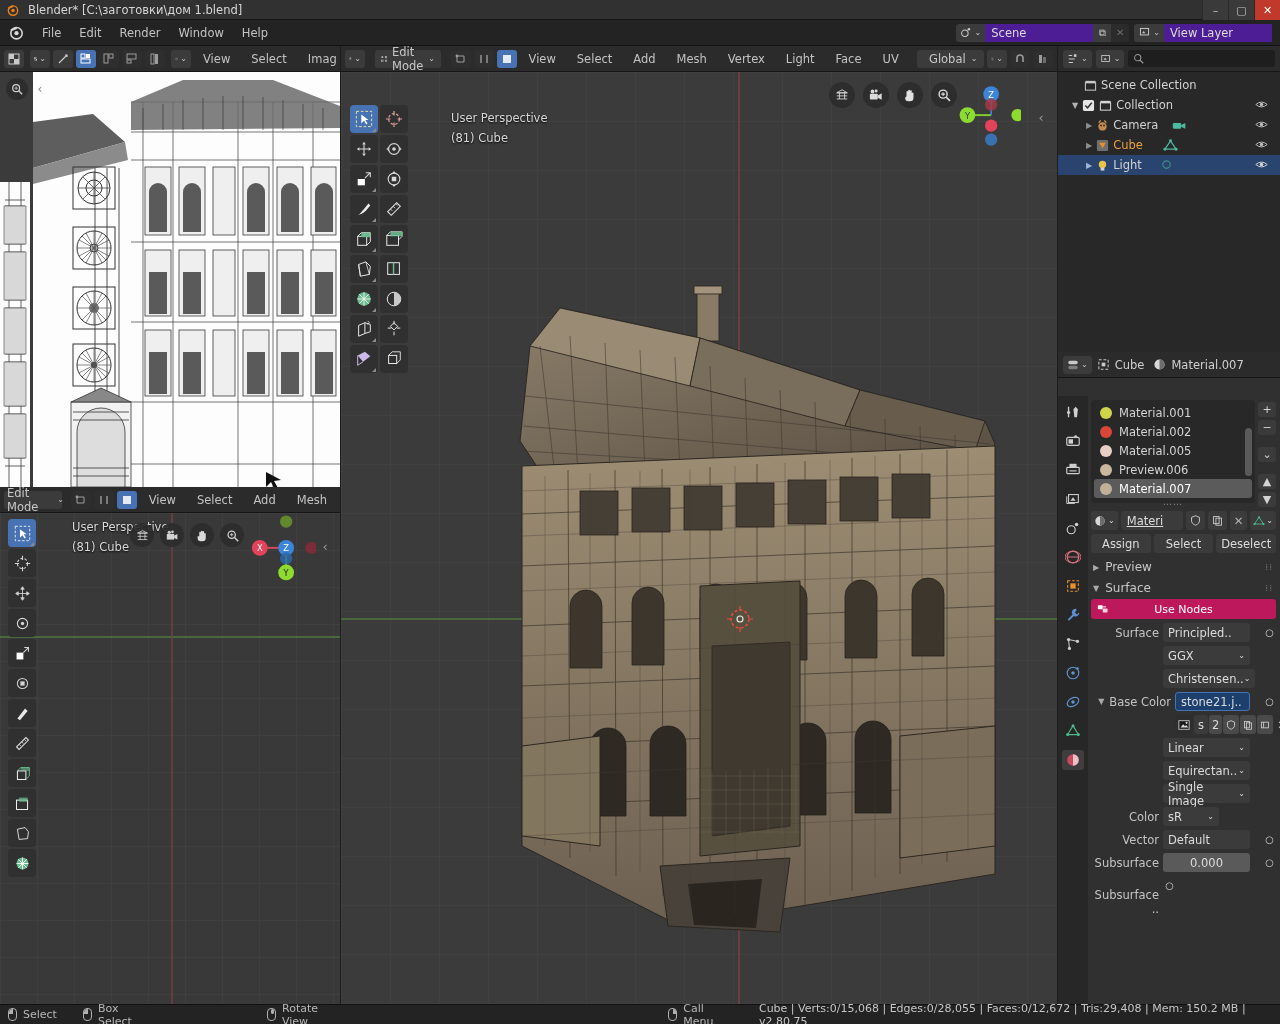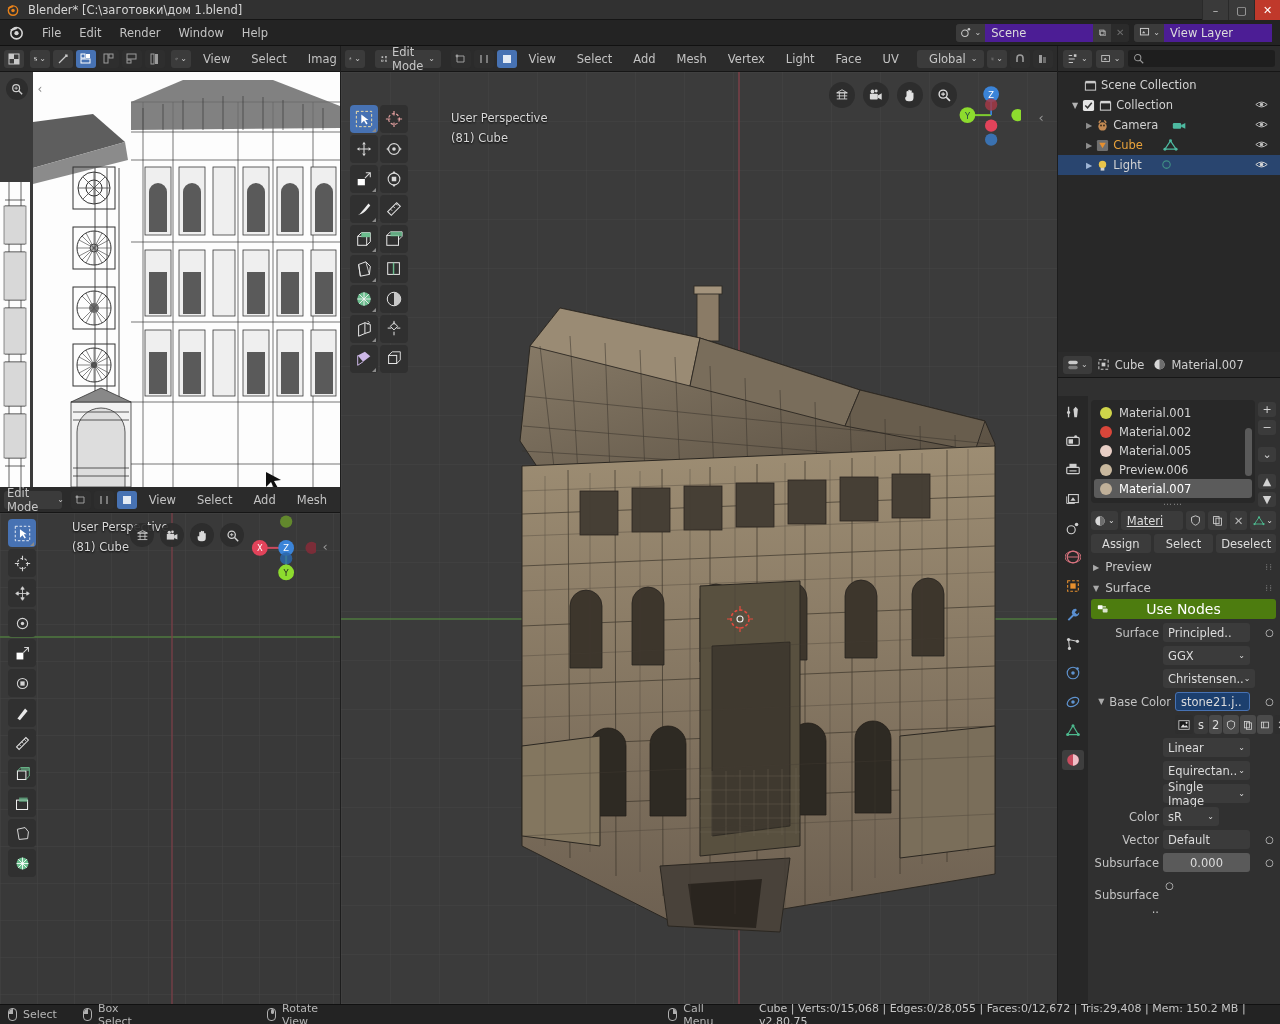--- a/index.html
+++ b/index.html
@@ -127,22 +127,22 @@
   .row { display:flex; align-items:center; gap:3px; margin-top:4px;}
   .fld { background:#3b3b3b; border-radius:3px; height:19px; display:flex; align-items:center;
          padding:0 6px; color:#dcdcdc; font-size:11.5px;}
   .fld.blue { background:#1c3f6e; border:1px solid #4772b3;}
   .fld.val { background:#5a5a5a; justify-content:center;}
   .btn3 { flex:1; height:19px; background:#3b3b3b; border-radius:3px; display:flex;
           align-items:center; justify-content:center; color:#dcdcdc; font-size:11.5px;}
   .sect { display:flex; align-items:center; gap:6px; margin-top:7px; color:#c8c8c8; font-size:12px;
           padding-left:2px;}
   .sect .dots { margin-left:auto; color:#6f6f6f; font-size:9px; letter-spacing:1px; padding-right:3px;}
-  .usenodes { margin-top:4px; height:20px; background:#4d7c0f; border-radius:3px; display:flex;
-              align-items:center; justify-content:center; color:#fff; font-size:14px; position:relative;}
+  .usenodes { margin-top:4px; height:20px; background:#be185d; border-radius:3px; display:flex;
+              align-items:center; justify-content:center; color:#fff; font-size:11px; position:relative;}
   .usenodes .ic { position:absolute; left:6px; top:3px;}
   .lblrow { display:flex; align-items:center; margin-top:4px; gap:4px;}
   .lbl { width:68px; text-align:right; color:#c3c3c3; font-size:11.5px; flex:none;}
   .ctrl { flex:1; display:flex; align-items:center; gap:13px;}
   .dd { flex:1; height:19px; background:#3b3b3b; border-radius:3px; display:flex; align-items:center;
         padding:0 5px; color:#dcdcdc; font-size:11.5px; justify-content:space-between;}
   .dot-o { width:13px; height:19px; display:flex; align-items:center; justify-content:center;
            color:#cfcfcf; font-size:10px;}
   .stack { flex:1; display:flex; flex-direction:column; gap:1px;}
   .vbar { height:19px; background:#5a5a5a; border-radius:3px; display:flex; align-items:center;

